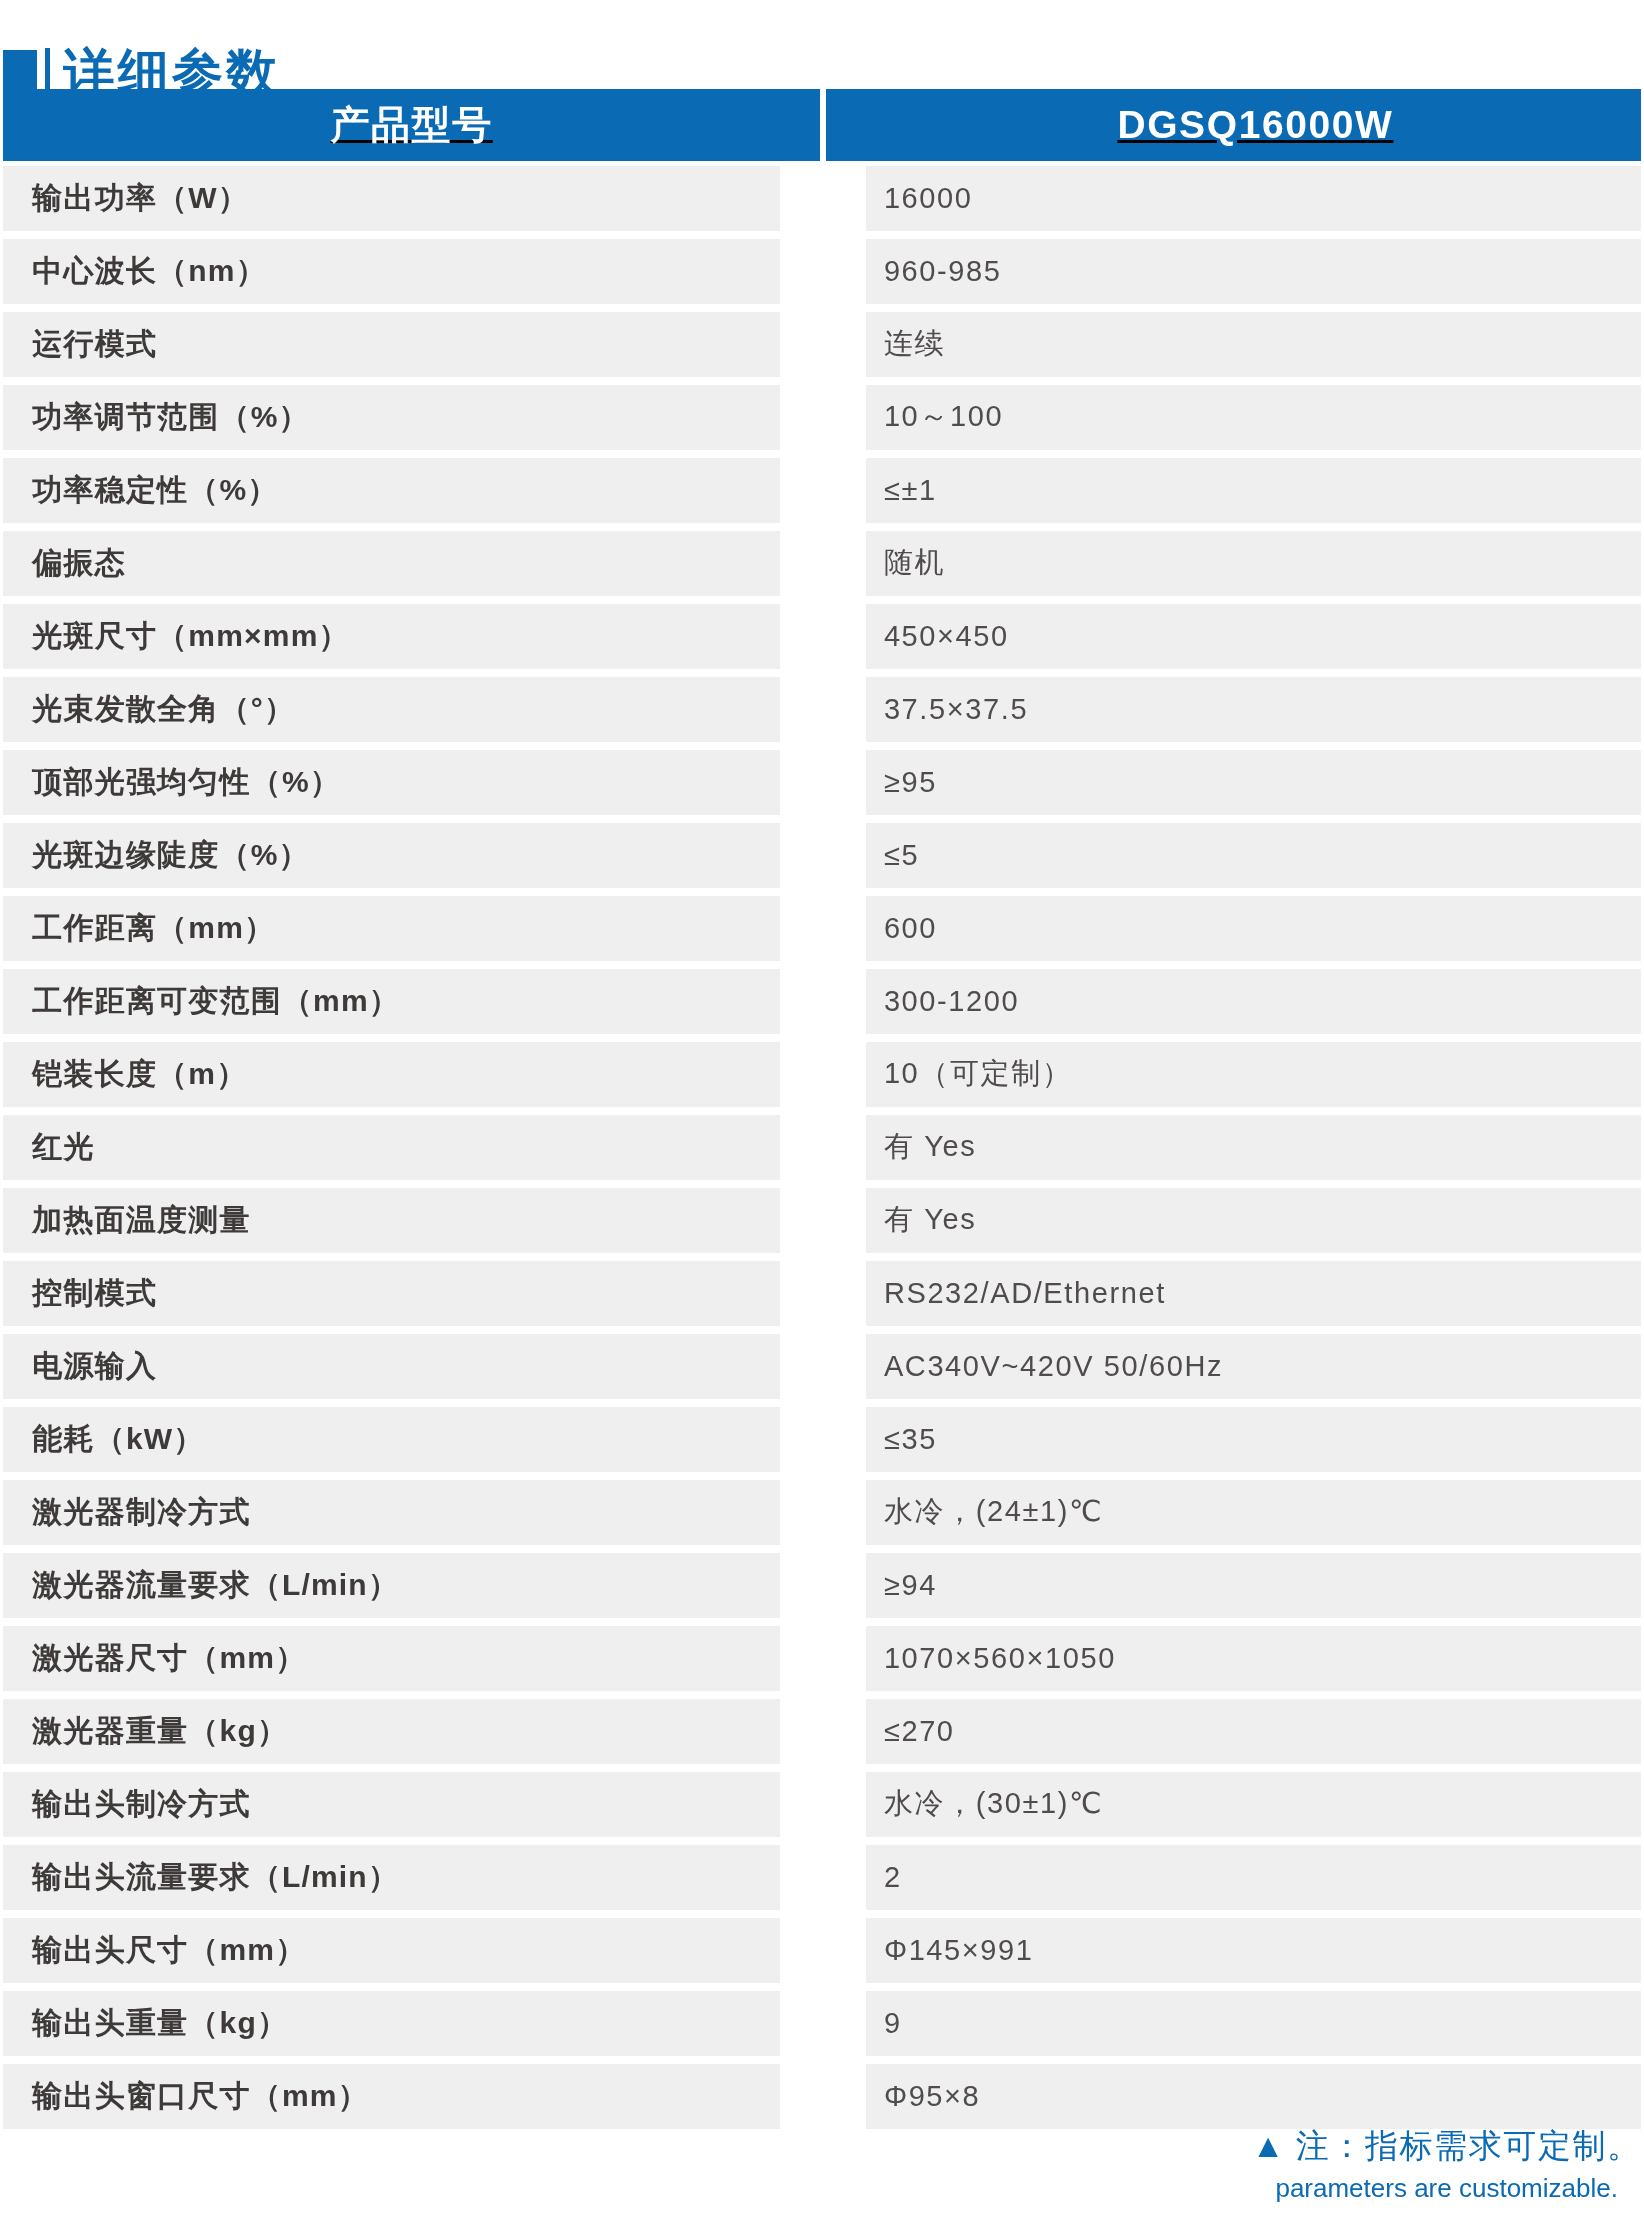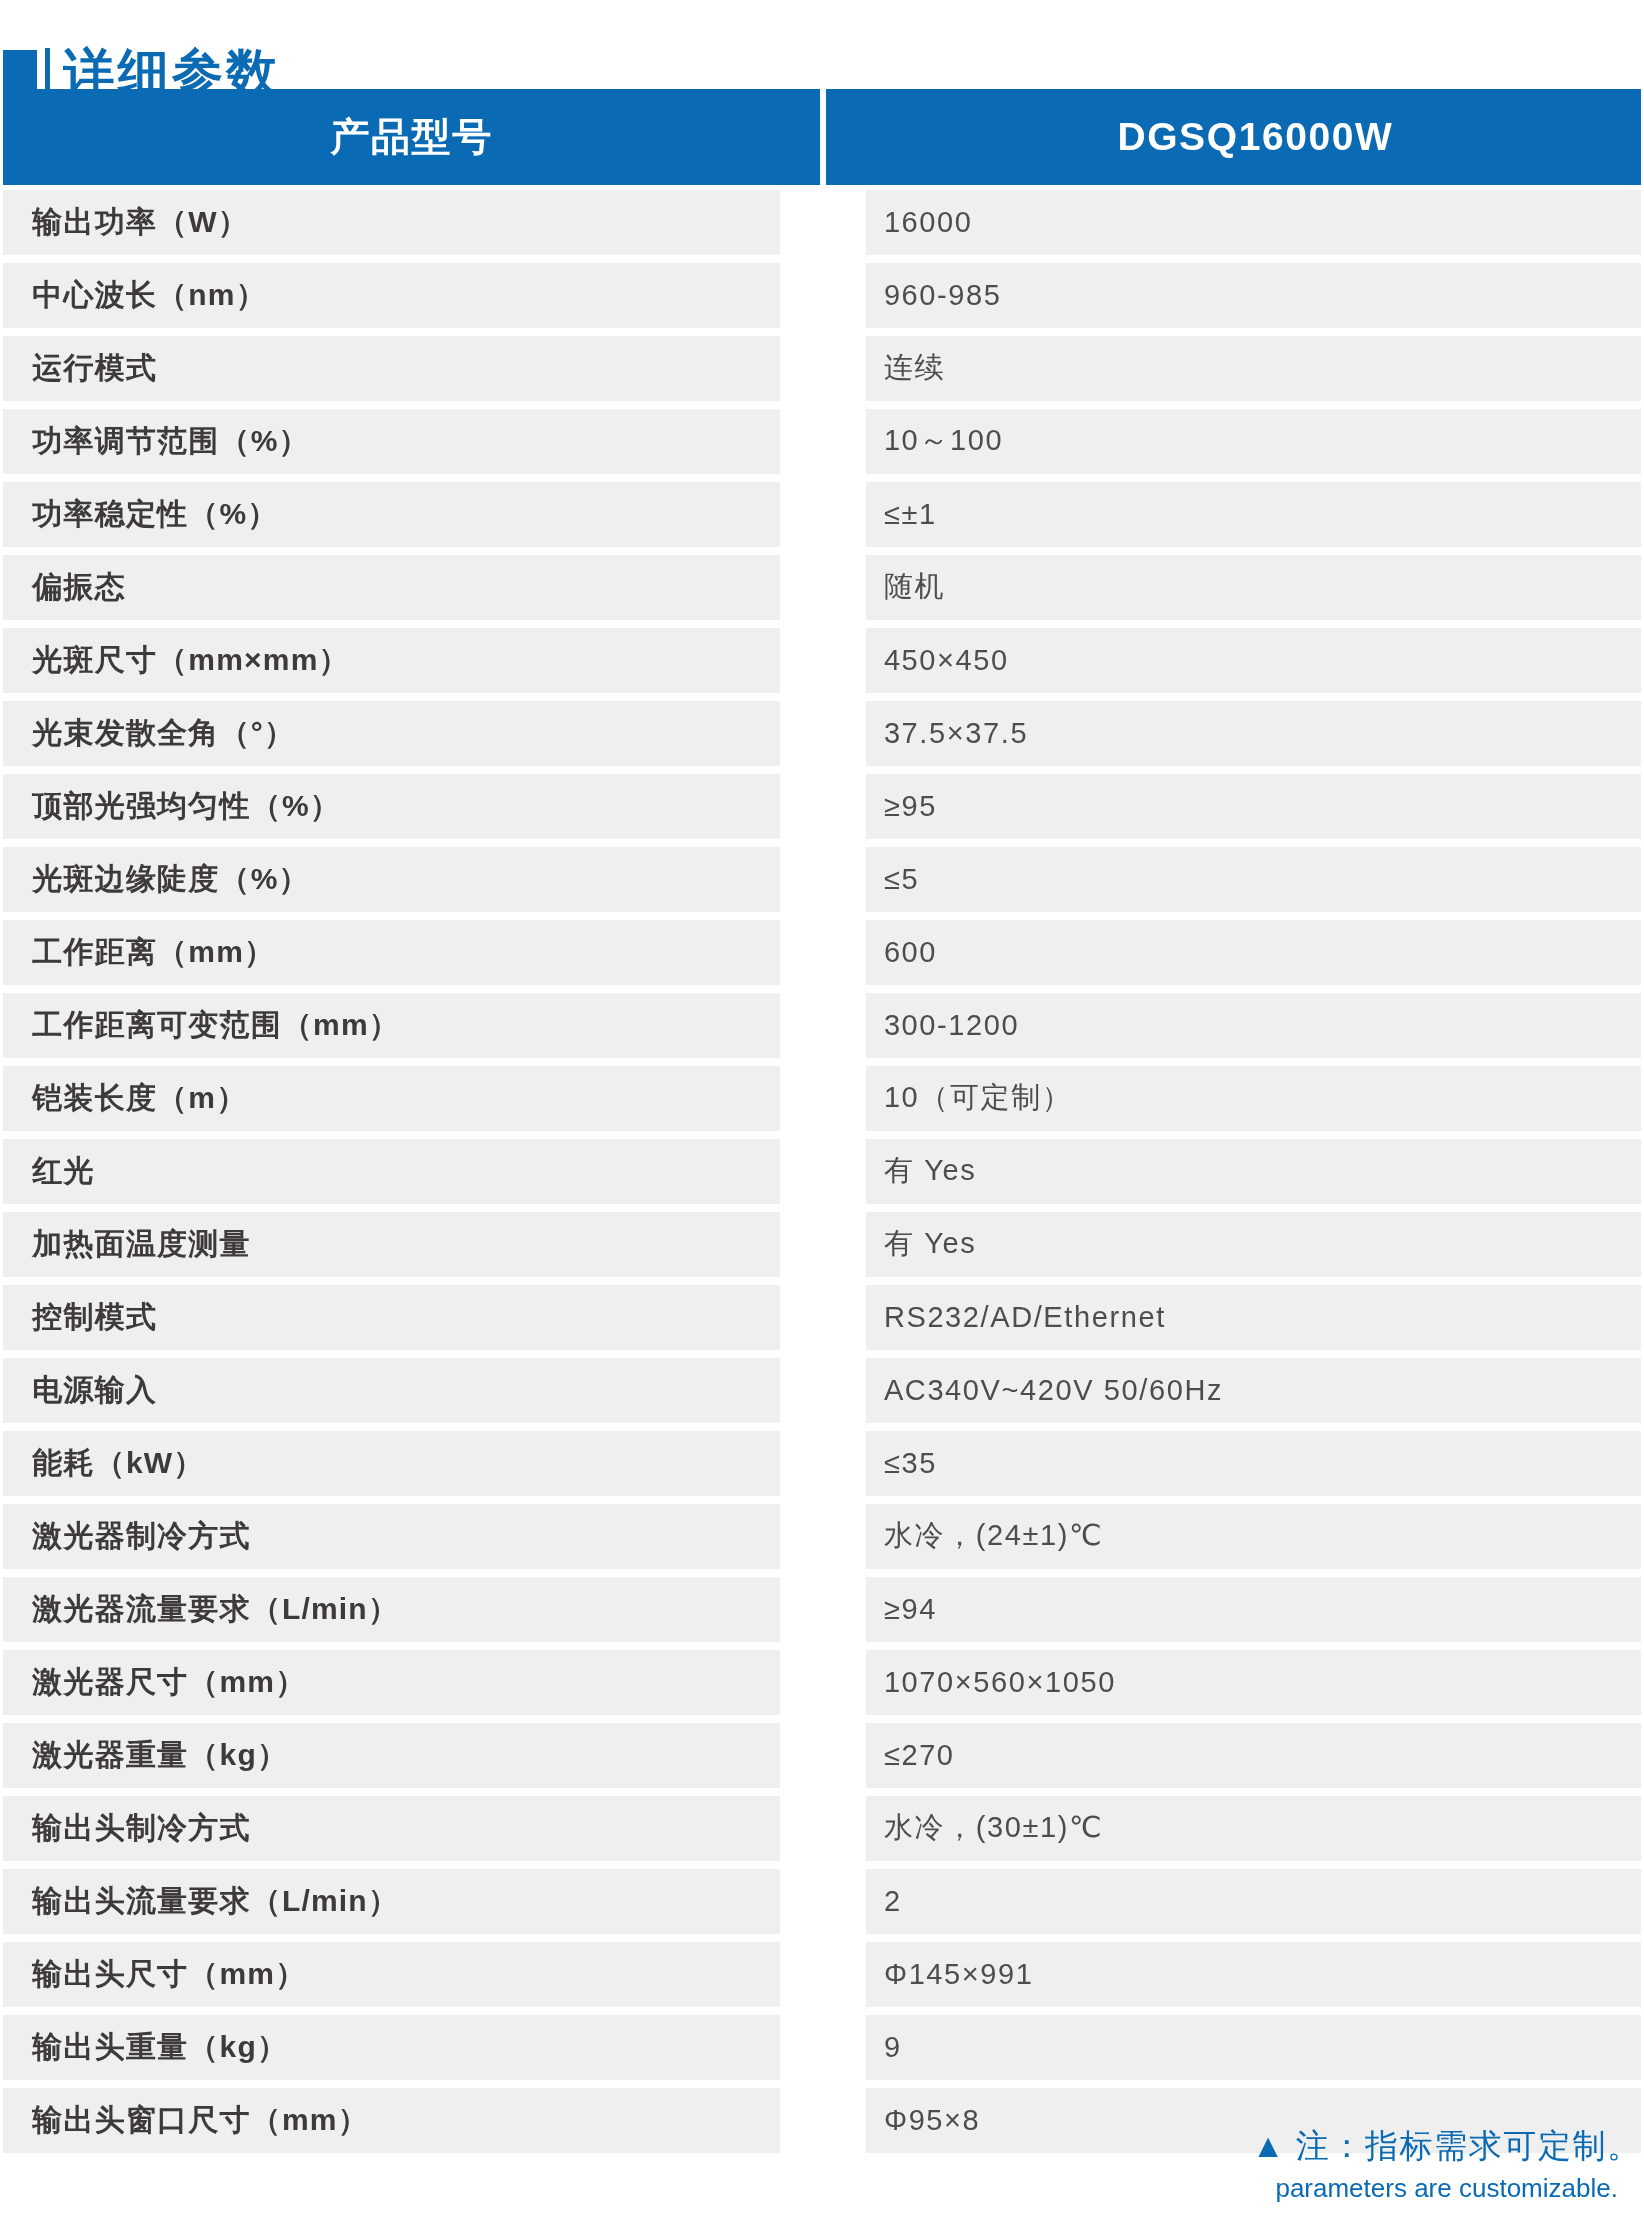--- a/index.html
+++ b/index.html
@@ -30,21 +30,21 @@
     color:var(--accent);
     font-weight:bold;
     font-size:51px;
     line-height:52px;
     letter-spacing:3.3px;
     white-space:nowrap;
   }
 
   
   .spec-table{position:absolute;left:3.3px;top:89px;width:1638px;}
-  .thead{display:flex;height:96px;margin-bottom:4.9px;}
+  .thead{display:flex;height:72px;margin-bottom:4.9px;text-decoration:underline;}
   .th{
     background:var(--accent);
     color:#ffffff;
     font-weight:bold;
     font-size:39px;
     letter-spacing:1.6px;
     display:flex;align-items:center;justify-content:center;
     white-space:nowrap;
   }
   .th.c1{width:817px;}

